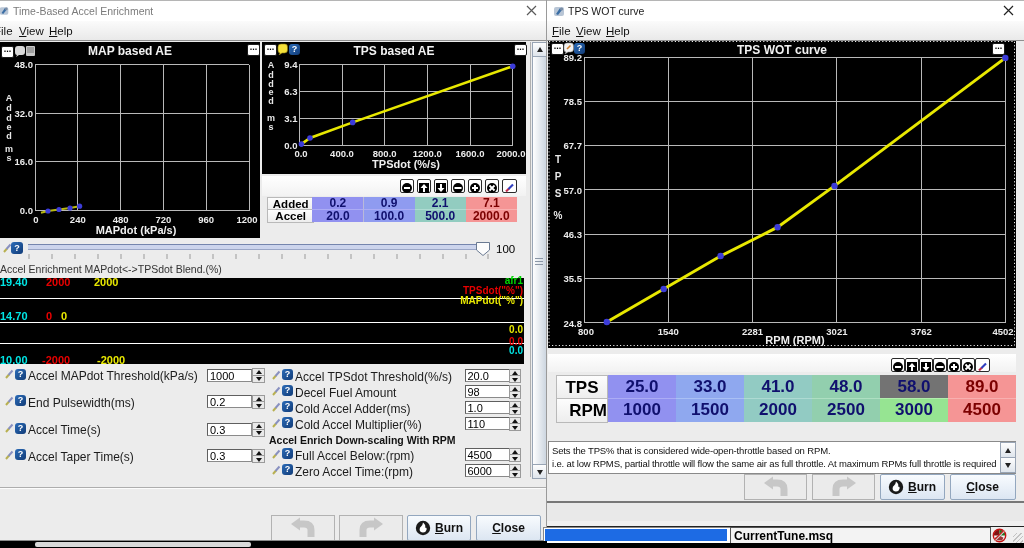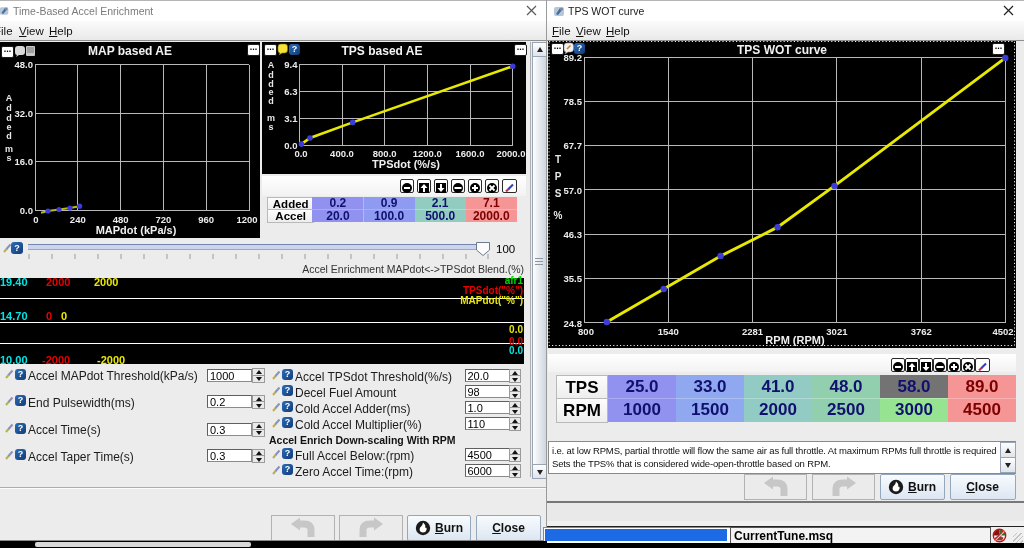--- a/index.html
+++ b/index.html
@@ -135,21 +135,21 @@
       <text x="9" y="88.4">s</text>
  </g>
  <polyline points="39.4,102.1 48,96 90.7,80.4 250.7,24.2" fill="none" stroke="#e8e800" stroke-width="2.6"></polyline>
  <g fill="#3c3cd8">
       <circle cx="39.4" cy="102.1" r="2.8"></circle>
       <circle cx="48" cy="96" r="2.8"></circle>
       <circle cx="90.7" cy="80.4" r="2.8"></circle>
       <circle cx="250.7" cy="24.2" r="2.8"></circle>
     </g>
 </svg>
-<div class="a ttl" style="left:250px;top:44px;width:264px">TPS based AE</div>
+<div class="a ttl" style="left:262px;top:44px;width:264px">TPS based AE</div>
 <div class="a dots" style="left:264px;top:44px;width:11px;height:10px">...</div>
 <svg class="a" style="left:277px;top:43px" width="11" height="12" viewBox="0 0 11 12">
     <path d="M1 4 Q1 1 4 1 L8 1 Q10.5 1 10.5 4 L10.5 7 Q10.5 10 7.5 10 L5 10 L2 12 L3 10 Q1 10 1 7 Z" fill="#f5e13a" stroke="#8a7a10" stroke-width="0.6"></path>
   </svg>
 <div class="a qicon" style="left:289px;top:43.5px;width:11px;height:11px">?</div>
 <div class="a dots" style="left:514px;top:44px;width:11px;height:10px">...</div>
 
 <div class="a" style="left:262px;top:176px;width:264px;height:20px;background:linear-gradient(#ffffff,#f2f2f2)"></div>
 <div class="a tbtn" style="left:400px;top:179px;width:12px;height:12px"><svg width="12" height="12" viewBox="0 0 12 12">
       <circle cx="6" cy="6" r="5" fill="#000"></circle>
@@ -220,21 +220,21 @@
       <line x1="392" y1="0" x2="392" y2="5"></line>
       <line x1="415" y1="0" x2="415" y2="5"></line>
       <line x1="438" y1="0" x2="438" y2="5"></line>
       <line x1="460" y1="0" x2="460" y2="5"></line>
     </g>
   </svg>
 <svg class="a" style="left:475px;top:241px" width="16" height="16" viewBox="0 0 16 16">
     <path d="M1.5 1.5 L14.5 1.5 L14.5 9 L8 14.5 L1.5 9 Z" fill="#fcfcfc" stroke="#6a7a92" stroke-width="1"></path>
   </svg>
 <div class="a" style="left:496px;top:243px;width:26px;font-size:11.5px;color:#000">100</div>
-<div class="a" style="left:0;top:263px;width:524px;text-align:right;font-size:10.5px;color:#333">Accel Enrichment MAPdot&lt;-&gt;TPSdot Blend.(%)</div>
+<div class="a" style="left:0;top:263px;width:524px;text-align:left;font-size:10.5px;color:#333">Accel Enrichment MAPdot&lt;-&gt;TPSdot Blend.(%)</div>
 
 <div class="a" style="left:0;top:278px;width:524px;height:86px;background:#000"></div>
 <div class="a" style="left:0;top:298px;width:524px;height:1px;background:#fff"></div>
 <div class="a" style="left:0;top:321.5px;width:524px;height:1px;background:#fff"></div>
 <div class="a" style="left:0;top:342.5px;width:524px;height:1px;background:#fff"></div>
 <div class="a" style="left:0;top:278.5px;font-size:11px;line-height:7px;font-weight:bold;color:#00e5e5">19.40</div>
 <div class="a" style="left:46px;top:278.5px;font-size:11px;line-height:7px;font-weight:bold;color:#e80000">2000</div>
 <div class="a" style="left:94px;top:278.5px;font-size:11px;line-height:7px;font-weight:bold;color:#e8e800">2000</div>
 <div class="a" style="left:0;top:312.5px;font-size:11px;line-height:7px;font-weight:bold;color:#00e5e5">14.70</div>
 <div class="a" style="left:46px;top:312.5px;font-size:11px;line-height:7px;font-weight:bold;color:#e80000">0</div>
@@ -517,37 +517,37 @@
 <div class="a tbtn" style="left:961px;top:358px;width:12px;height:12px"><svg width="12" height="12" viewBox="0 0 12 12">
       <circle cx="6" cy="6" r="5" fill="#000"></circle>
       <path d="M3.5 3.5 L8.5 8.5 M8.5 3.5 L3.5 8.5" stroke="#fff" stroke-width="1.8"></path>
     </svg></div>
 <div class="a tbtn" style="left:975px;top:358px;width:13px;height:12px"><svg width="13" height="12" viewBox="0 0 13 12">
       <line x1="3" y1="9.5" x2="6" y2="6.5" stroke="#c03050" stroke-width="2.2"></line>
       <line x1="5.5" y1="7" x2="10" y2="2.5" stroke="#3040c0" stroke-width="2.2"></line>
     </svg></div>
 
 <div class="a" style="left:556px;top:374.5px;width:50px;height:23px;background:linear-gradient(#fdfdfd,#ededed);border:1px solid #b9b9b9;font-weight:bold;font-size:17px;text-align:center;color:#000;line-height:23px">TPS</div>
-<div class="a" style="left:556px;top:397.5px;width:50px;height:23px;background:linear-gradient(#fdfdfd,#ededed);border:1px solid #b9b9b9;font-weight:bold;font-size:17px;text-align:center;color:#000;line-height:23px">RPM</div>
+<div class="a" style="left:556px;top:397.5px;width:50px;height:23px;background:linear-gradient(#fdfdfd,#ededed);border:1px solid #b9b9b9;font-weight:bold;font-size:17px;text-align:right;color:#000;line-height:23px">RPM</div>
 <div class="a cell" style="left:608px;top:374.5px;width:68px;height:23px;background:#9191f0;font-size:17px;line-height:23px;border-right:1px solid #b9b9d9">25.0</div>
 <div class="a cell" style="left:676px;top:374.5px;width:68px;height:23px;background:#8fa8ef;font-size:17px;line-height:23px;border-right:1px solid #b9c4e4">33.0</div>
 <div class="a cell" style="left:744px;top:374.5px;width:68px;height:23px;background:#92cbc3;font-size:17px;line-height:23px;border-right:1px solid #b0d4cc">41.0</div>
 <div class="a cell" style="left:812px;top:374.5px;width:68px;height:23px;background:#92cfae;font-size:17px;line-height:23px;border-right:1px solid #b0dcc2">48.0</div>
 <div class="a cell" style="left:880px;top:374.5px;width:68px;height:23px;background:#737373;font-size:17px;line-height:23px;border-right:1px solid #b4ecb0">58.0</div>
 <div class="a cell" style="left:948px;top:374.5px;width:68px;height:23px;background:#f59595;font-size:17px;line-height:23px;color:#7c0000">89.0</div>
 <div class="a cell" style="left:608px;top:398px;width:68px;height:23px;background:#9191f0;font-size:17px;line-height:22px;border-right:1px solid #b9b9d9;border-top:1px solid #acacf5">1000</div>
 <div class="a cell" style="left:676px;top:398px;width:68px;height:23px;background:#8fa8ef;font-size:17px;line-height:22px;border-right:1px solid #b9c4e4;border-top:1px solid #aac0f4">1500</div>
 <div class="a cell" style="left:744px;top:398px;width:68px;height:23px;background:#92cbc3;font-size:17px;line-height:22px;border-right:1px solid #b0d4cc;border-top:1px solid #aedad3">2000</div>
 <div class="a cell" style="left:812px;top:398px;width:68px;height:23px;background:#92cfae;font-size:17px;line-height:22px;border-right:1px solid #b0dcc2;border-top:1px solid #aedfc2">2500</div>
 <div class="a cell" style="left:880px;top:398px;width:68px;height:23px;background:#96e492;font-size:17px;line-height:22px;border-right:1px solid #b4ecb0;border-top:1px solid #b2efae">3000</div>
 <div class="a cell" style="left:948px;top:398px;width:68px;height:23px;background:#f59595;font-size:17px;line-height:22px;color:#7c0000;border-top:1px solid #f8b0b0">4500</div>
 
 <div class="a" style="left:548px;top:441px;width:466px;height:31px;background:#fff;border:1px solid #8a8a8a;overflow:hidden">
+<div style="font-size:9.5px;color:#111;padding:2.5px 0 0 3px;white-space:nowrap;letter-spacing:-0.15px">Sets the TPS% that is considered wide-open-throttle based on RPM.</div>
 <div style="font-size:9.5px;color:#111;padding:2.5px 0 0 3px;white-space:nowrap;letter-spacing:-0.15px">i.e. at low RPMS, partial throttle will flow the same air as full throttle. At maximum RPMs full throttle is required</div>
-<div style="font-size:9.5px;color:#111;padding:2.5px 0 0 3px;white-space:nowrap;letter-spacing:-0.15px">Sets the TPS% that is considered wide-open-throttle based on RPM.</div>
 </div>
 <div class="a" style="left:1000px;top:442px;width:14px;height:14px;background:linear-gradient(#fdfdfd,#dfe5ec);border:0.5px solid #98a4b4">
     <div class="tri-u" style="margin:4.5px auto 0;border-left-width:3.5px;border-right-width:3.5px;border-bottom-width:5px;border-bottom-color:#222"></div>
   </div>
 <div class="a" style="left:1000px;top:456.5px;width:14px;height:14px;background:linear-gradient(#fdfdfd,#dfe5ec);border:0.5px solid #98a4b4">
     <div class="tri-d" style="margin:5px auto 0;border-left-width:3.5px;border-right-width:3.5px;border-top-width:5px;border-top-color:#222"></div>
   </div>
 
 <div class="a gbtn" style="left:744px;top:474px;width:61px;height:24px"><svg width="32" height="23" viewBox="0 0 32 23" style="margin:0 0 0 15px">
       <path d="M24 21 L24 14 Q24 8 17 8 L12 8" fill="none" stroke="#c7c7c7" stroke-width="7"></path>

